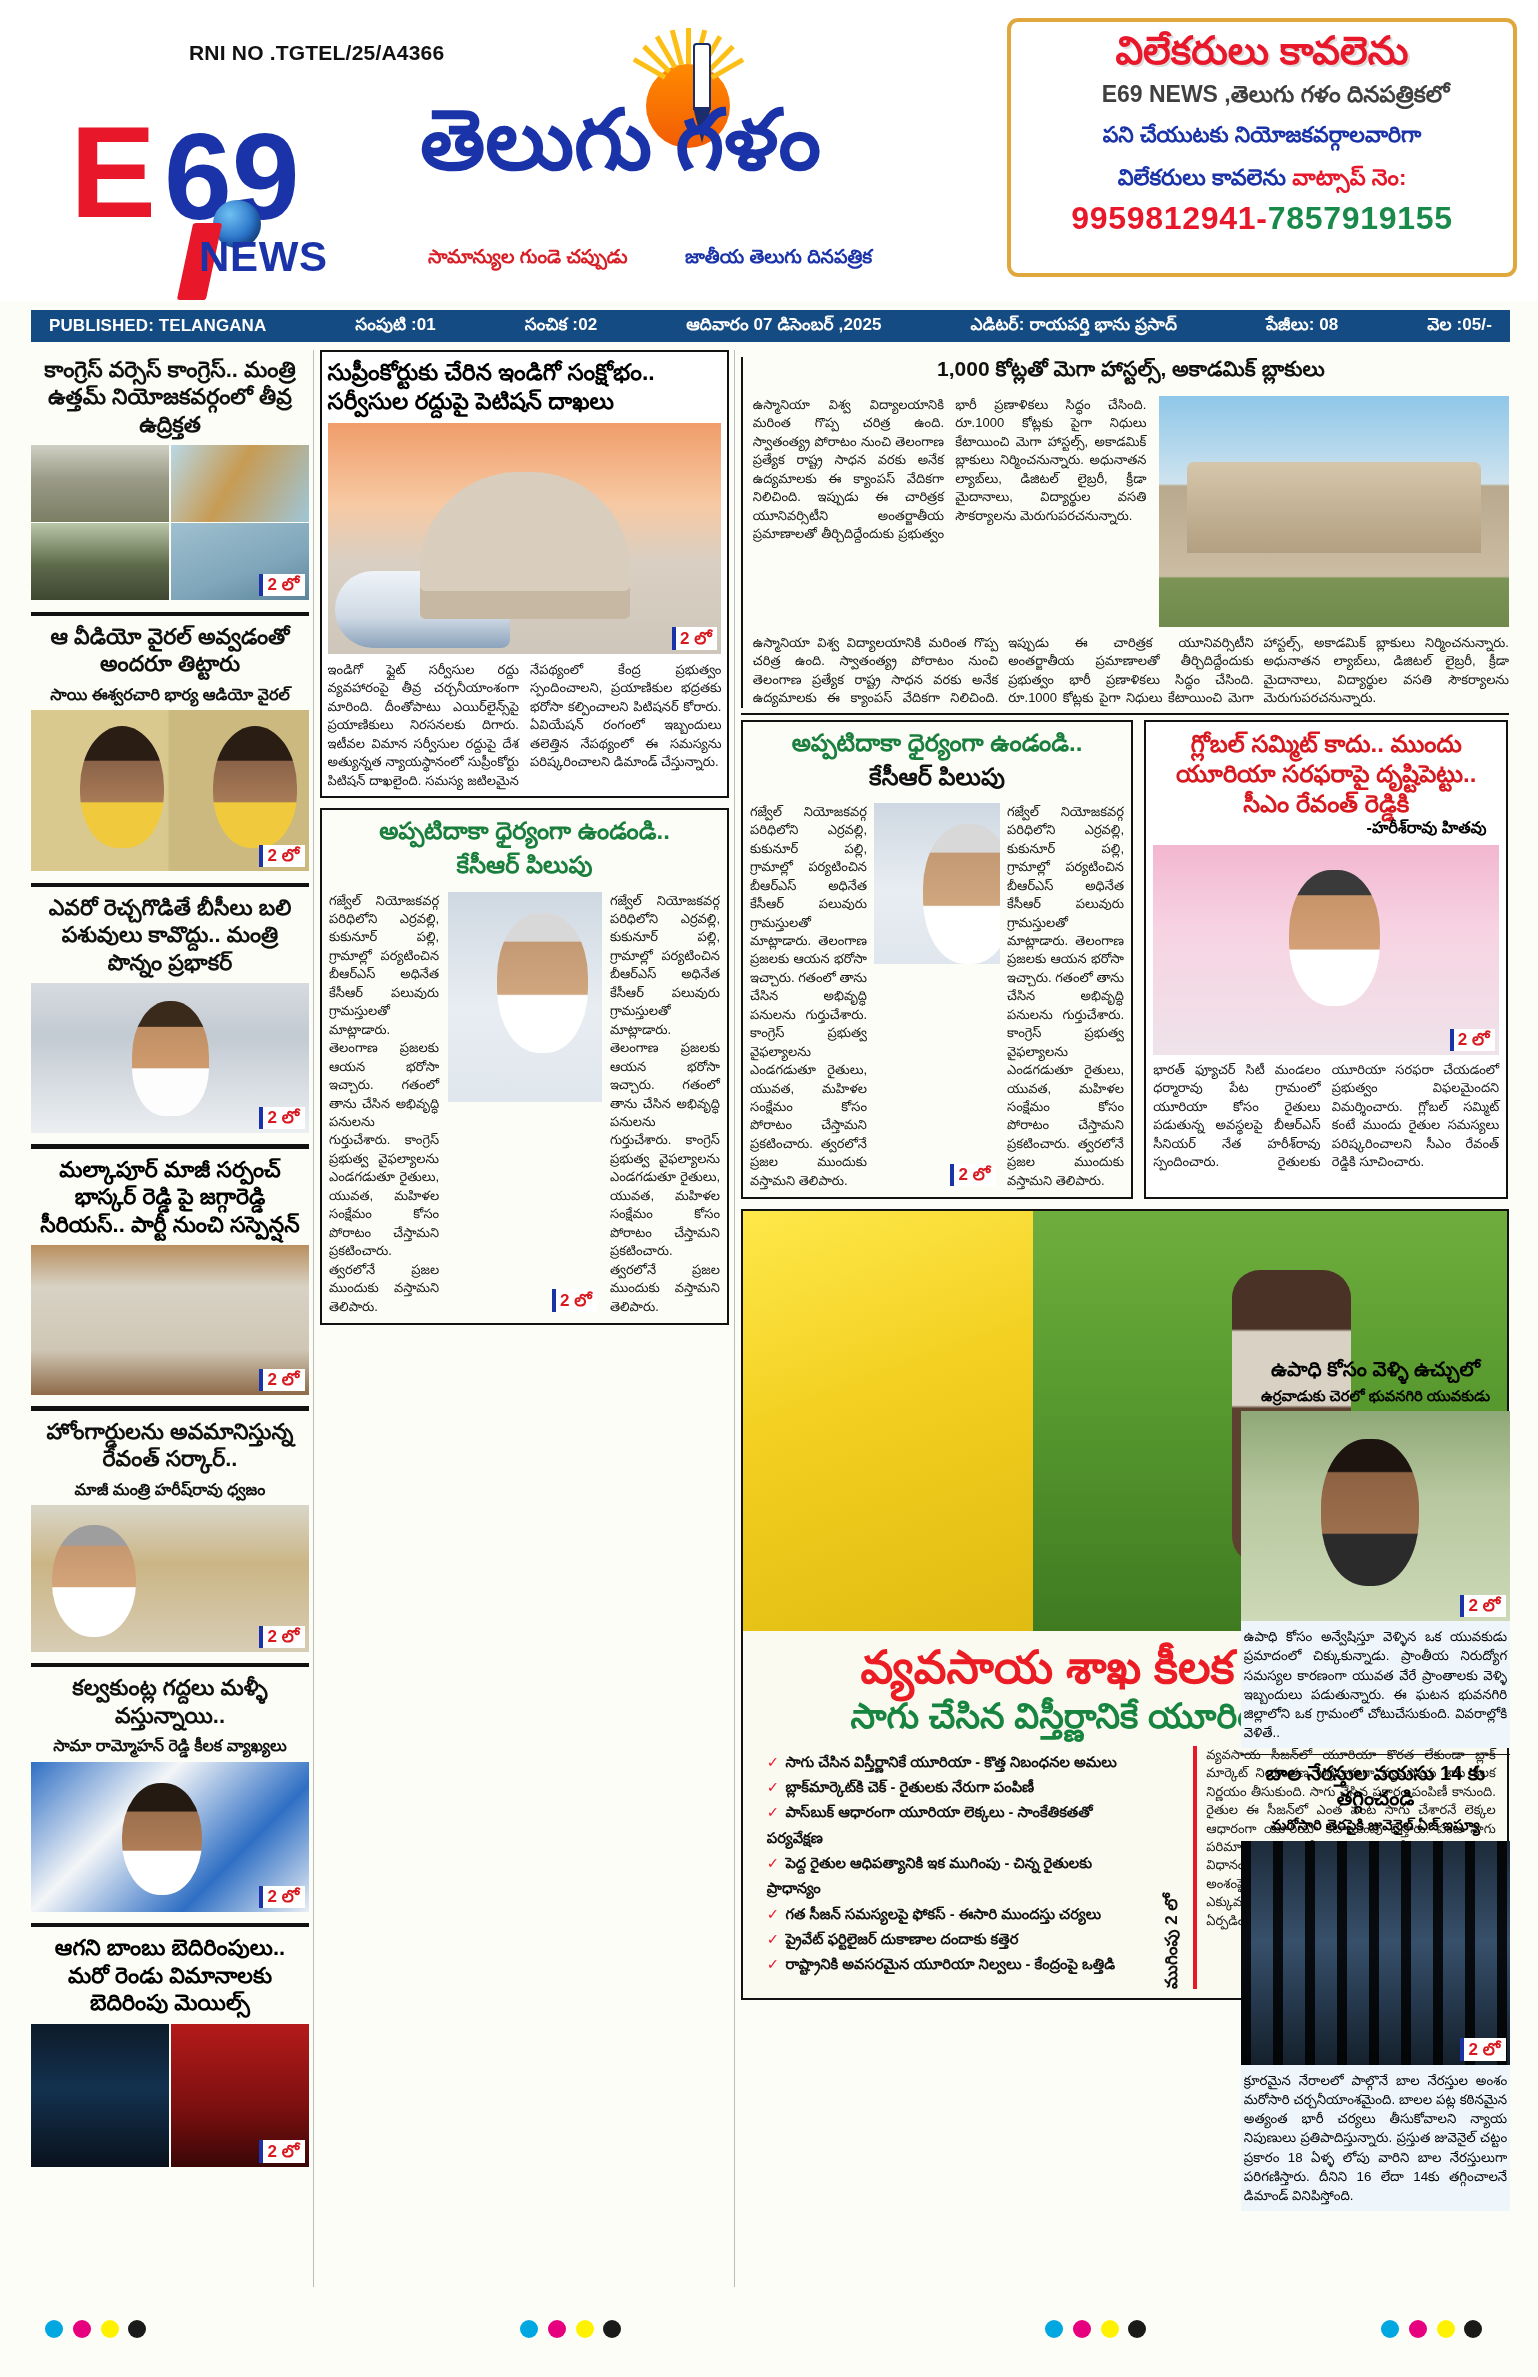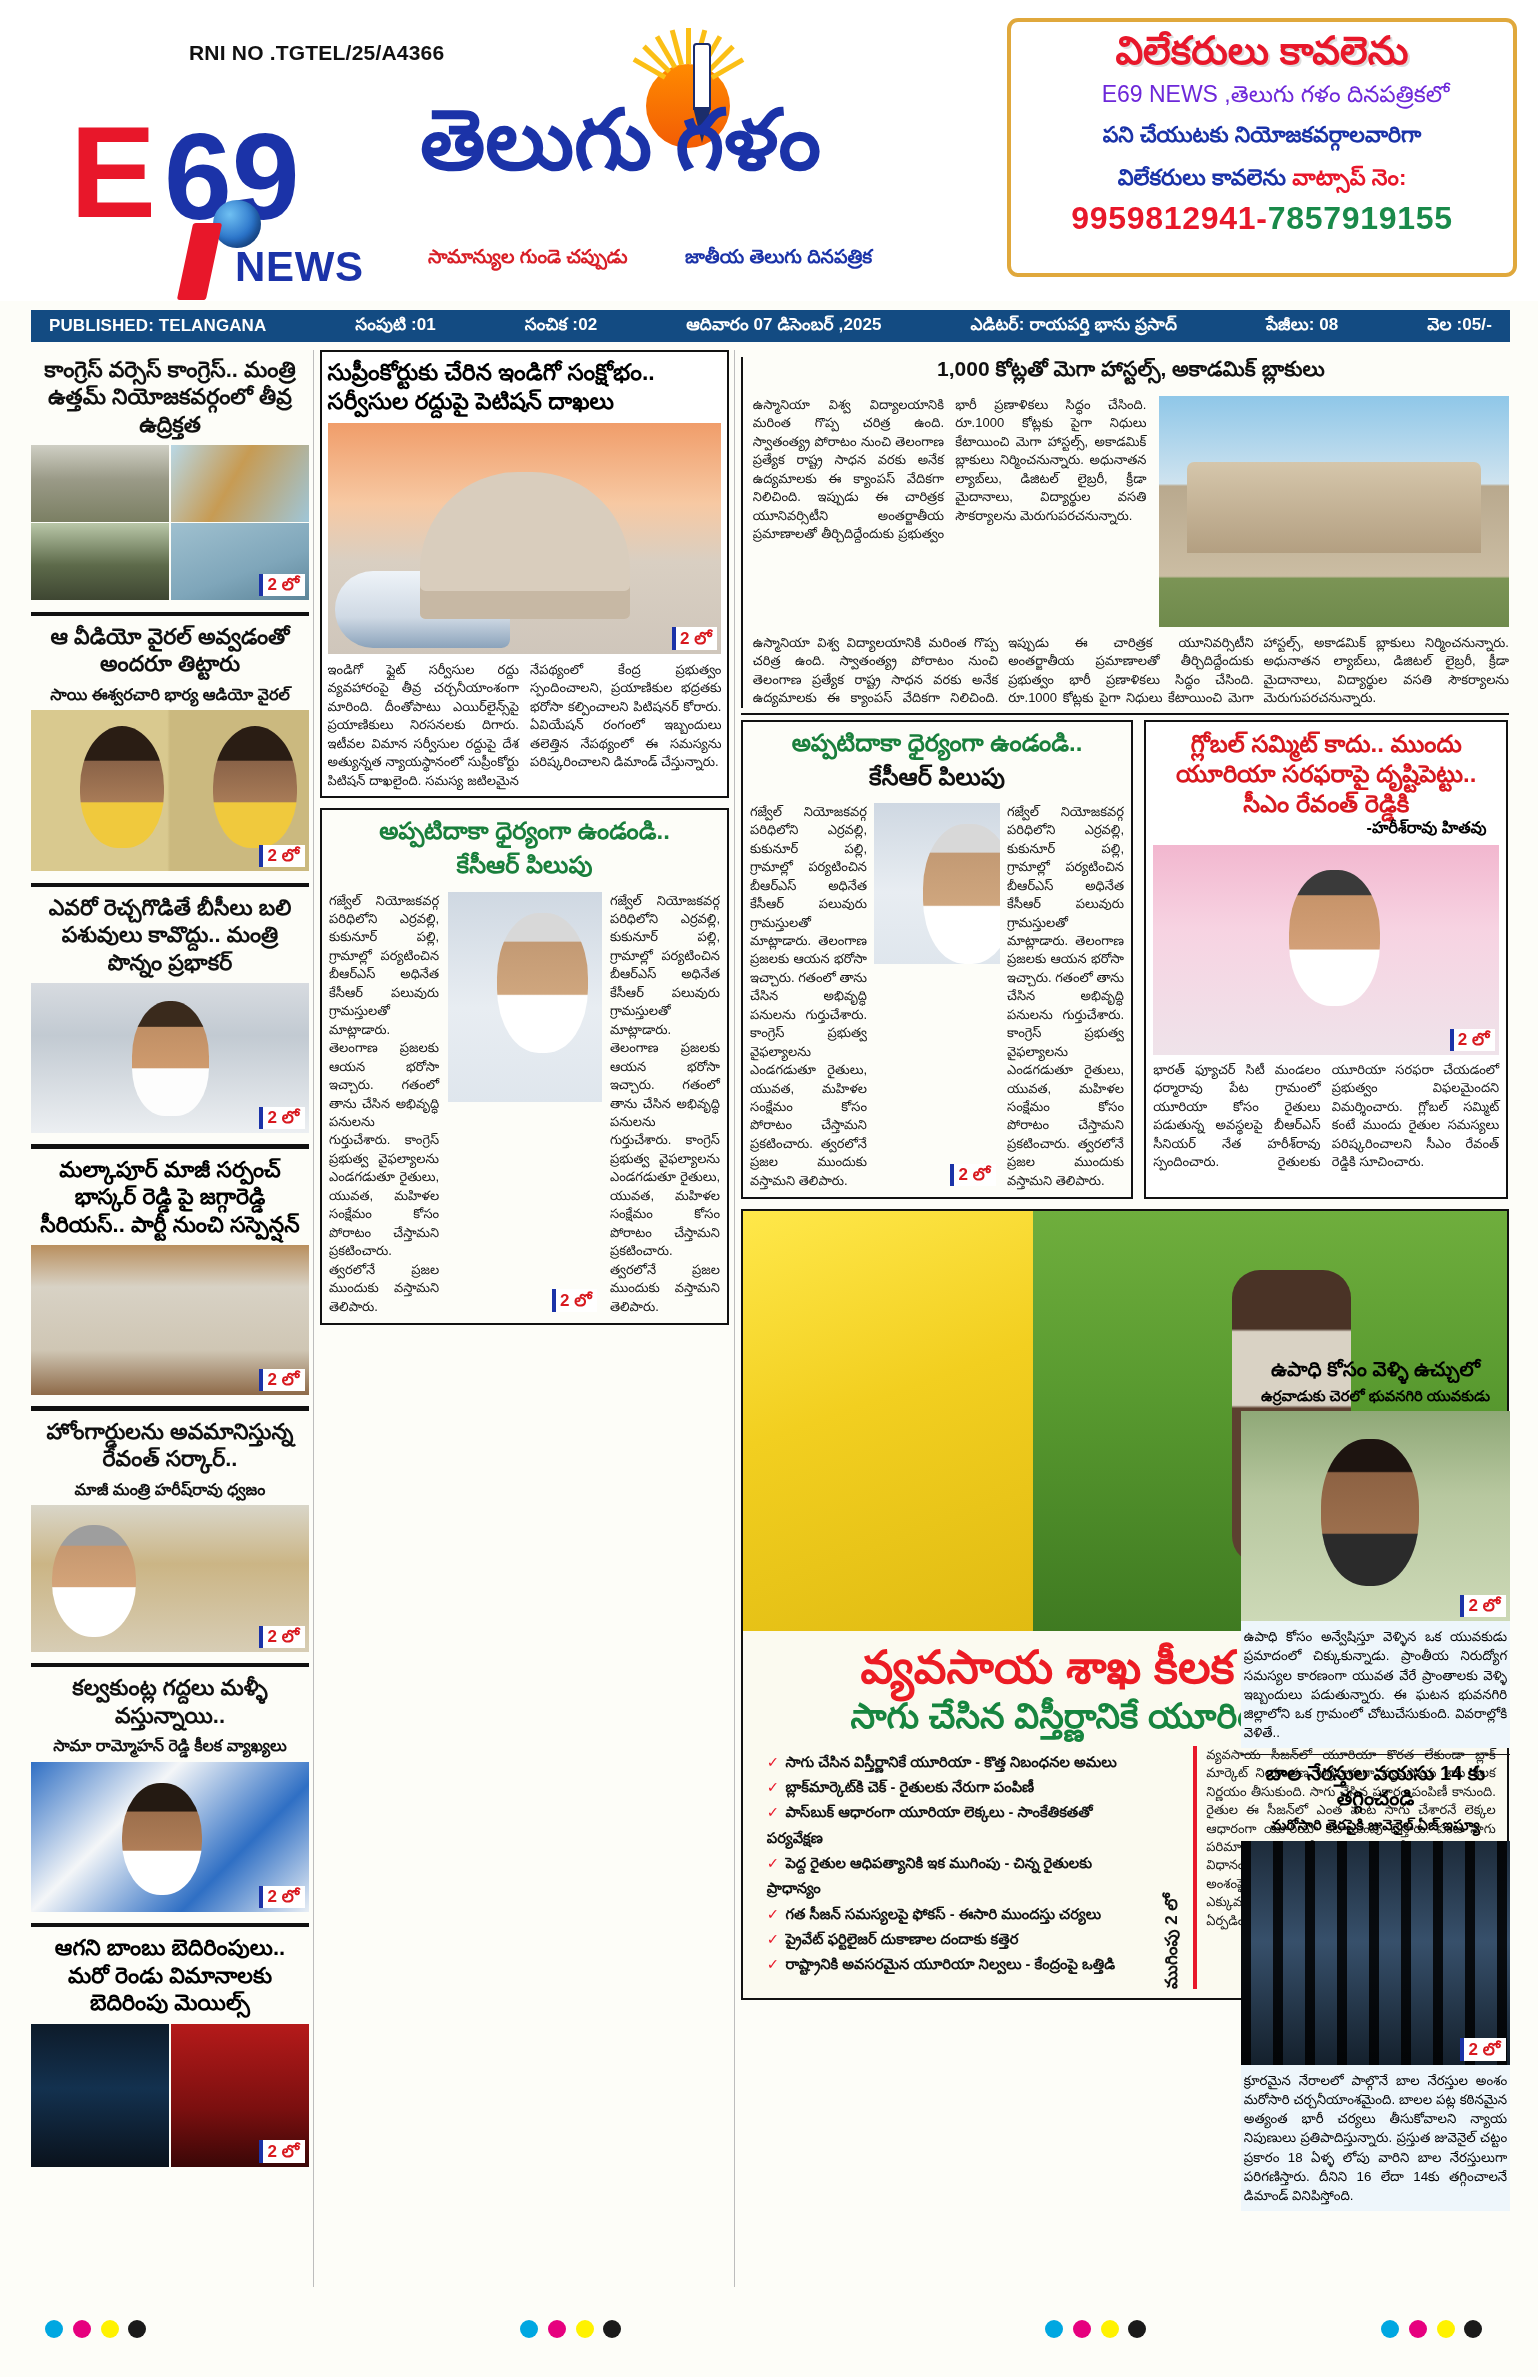--- a/index.html
+++ b/index.html
@@ -37,22 +37,22 @@
     box-shadow:inset -4.2px -4.2px 7px rgba(0,0,0,.25);
   }
   .logo-e69 .arc { position:absolute; border-style:solid; border-color:transparent; border-radius:50%; }
   .arc1 { left:133px; top:41px; width:105px; height:105px; border-width:14px; border-right-color:#e8172a; border-top-color:#e8172a; transform:rotate(-15deg); }
   .arc2 { left:143px; top:51px; width:84px; height:84px; border-width:12.6px; border-right-color:#2aa04a; border-top-color:#f2b01e; transform:rotate(-15deg); }
   .logo-e69 .qtail {
     position:absolute; left:143px; top:122px; width:29px; height:77px;
     background:#e8172a; transform:skewX(-12deg); border-radius:2.8px;
   }
   .logo-e69 .newsword {
-    position:absolute; left:157px; top:142px;
-    font-size:42px; font-weight:bold; color:#1b33a8; letter-spacing:0.7px;margin-left:36px;
+    position:absolute; left:157px; top:132px;
+    font-size:42px; font-weight:bold; color:#1b33a8; letter-spacing:0.7px;
   }
   .telugu-title {
     position:absolute; left:420px; top:98px;
     font-size:84px; font-weight:bold; color:#1b33a8;
     font-family:"Liberation Sans","DejaVu Sans",sans-serif;
     line-height:1; white-space:nowrap;
   }
   .sunburst {
     position:absolute; left:615px; top:28px; width:147px; height:126px;
   }
@@ -78,21 +78,21 @@
     font-size:19px; font-weight:bold; color:#1b33a8; white-space:nowrap;
   }
 
   
   .ad-box {
     position:absolute; left:1007px; top:17.5px; width:510px; height:259px;
     border:4.9px solid #e0a83c; border-radius:11.2px; background:#fff;
     text-align:center; padding-top:9.8px;
   }
   .ad-l1 { font-size:39px; font-weight:bold; color:#e8172a; line-height:1.05; text-shadow:2.1px 2.1px 0 #ddd; }
-  .ad-l2 { font-size:23px; font-weight:normal; color:#6d28d9; margin-top:8.4px;padding-left:27px; }
+  .ad-l2 { font-size:23px; font-weight:bold; color:#404040; margin-top:8.4px;padding-left:27px; }
   .ad-l3 { font-size:22px; font-weight:bold; color:#1b33a8; margin-top:9.8px; }
   .ad-l4 { font-size:22.4px; font-weight:bold; margin-top:11.2px; }
   .ad-l4 .blue { color:#1b33a8; }
   .ad-l4 .red  { color:#e8172a; }
   .ad-l5 { font-size:32px; font-weight:bold; margin-top:4.2px; letter-spacing:0.7px; }
   .ad-l5 .r { color:#e8172a; }
   .ad-l5 .g { color:#1a8a4a; }
 
   
   .infobar {

